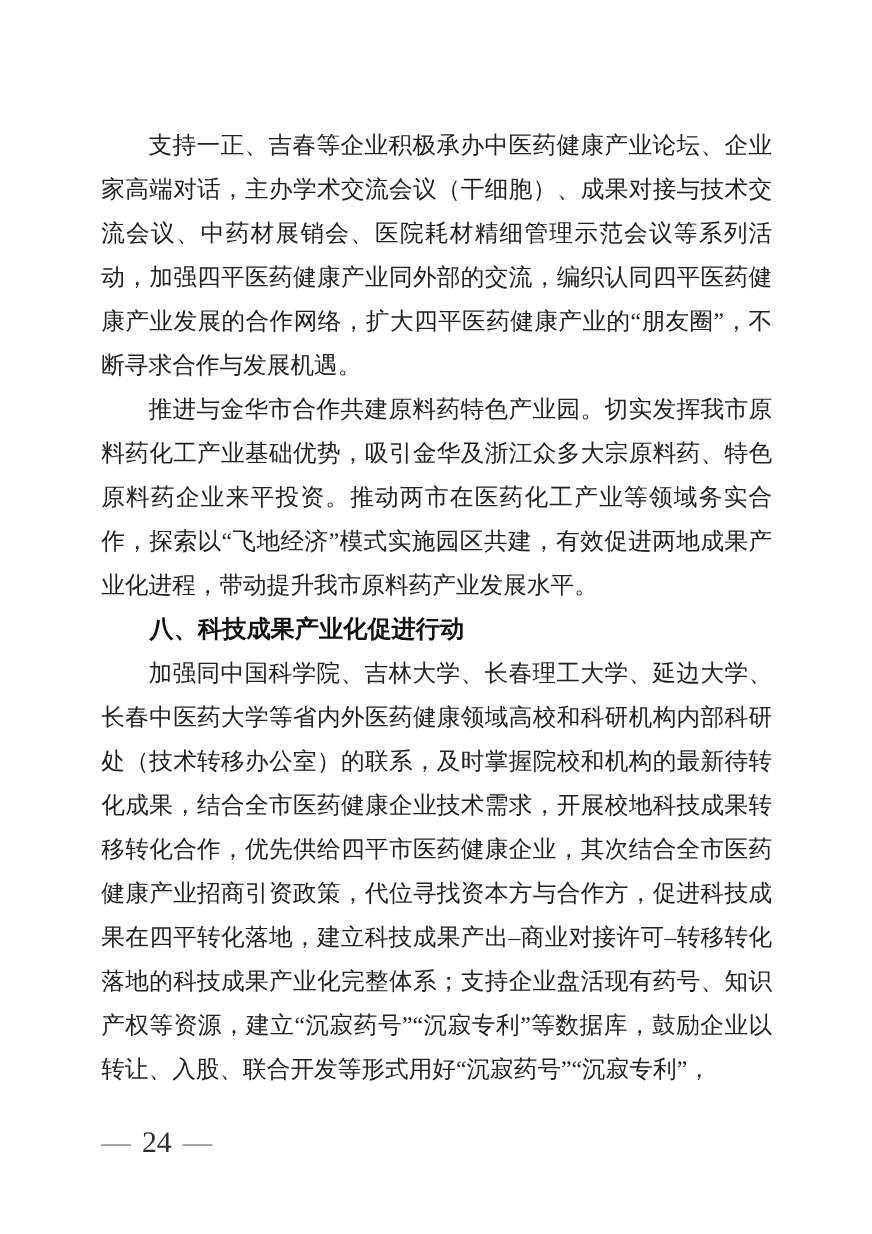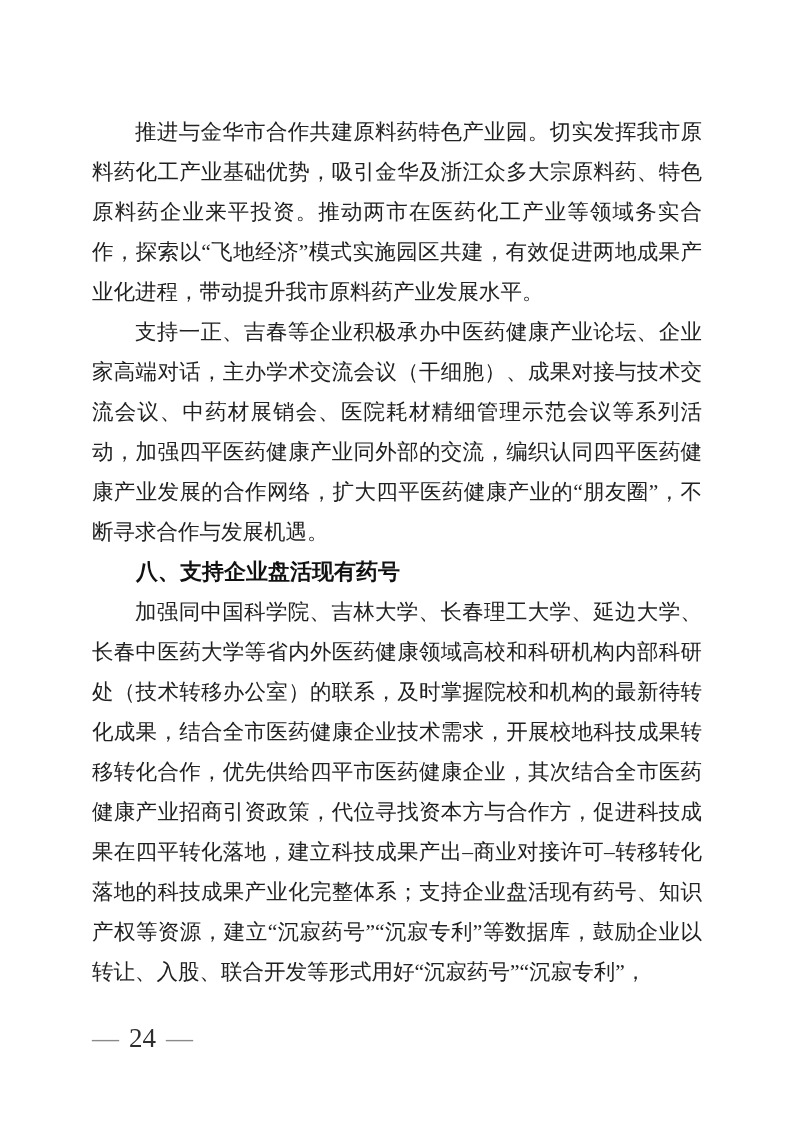--- a/index.html
+++ b/index.html
@@ -60,22 +60,22 @@
   .footer .num {
     color: #2e2e2e;
     padding: 0 10px;
   }
 </style>
 </head>
 <body>
 
 <div class="page">
   <div class="content">
+    <p class="body-para">支持一正、吉春等企业积极承办中医药健康产业论坛、企业家高端对话，主办学术交流会议（干细胞）、成果对接与技术交流会议、中药材展销会、医院耗材精细管理示范会议等系列活动，加强四平医药健康产业同外部的交流，编织认同四平医药健康产业发展的合作网络，扩大四平医药健康产业的“朋友圈”，不断寻求合作与发展机遇。</p>
     <p class="body-para">推进与金华市合作共建原料药特色产业园。切实发挥我市原料药化工产业基础优势，吸引金华及浙江众多大宗原料药、特色原料药企业来平投资。推动两市在医药化工产业等领域务实合作，探索以“飞地经济”模式实施园区共建，有效促进两地成果产业化进程，带动提升我市原料药产业发展水平。</p>
-    <p class="body-para">支持一正、吉春等企业积极承办中医药健康产业论坛、企业家高端对话，主办学术交流会议（干细胞）、成果对接与技术交流会议、中药材展销会、医院耗材精细管理示范会议等系列活动，加强四平医药健康产业同外部的交流，编织认同四平医药健康产业发展的合作网络，扩大四平医药健康产业的“朋友圈”，不断寻求合作与发展机遇。</p>
-    <h2 class="section-heading">八、支持企业盘活现有药号</h2>
+    <h2 class="section-heading">八、科技成果产业化促进行动</h2>
     <p class="body-para">加强同中国科学院、吉林大学、长春理工大学、延边大学、长春中医药大学等省内外医药健康领域高校和科研机构内部科研处（技术转移办公室）的联系，及时掌握院校和机构的最新待转化成果，结合全市医药健康企业技术需求，开展校地科技成果转移转化合作，优先供给四平市医药健康企业，其次结合全市医药健康产业招商引资政策，代位寻找资本方与合作方，促进科技成果在四平转化落地，建立科技成果产出–商业对接许可–转移转化落地的科技成果产业化完整体系；支持企业盘活现有药号、知识产权等资源，建立“沉寂药号”“沉寂专利”等数据库，鼓励企业以转让、入股、联合开发等形式用好“沉寂药号”“沉寂专利”，</p>
   </div>
 
   <div class="footer">
     <span class="dash">—</span><span class="num">24</span><span class="dash">—</span>
   </div>
 </div>
 
 </body></html>

